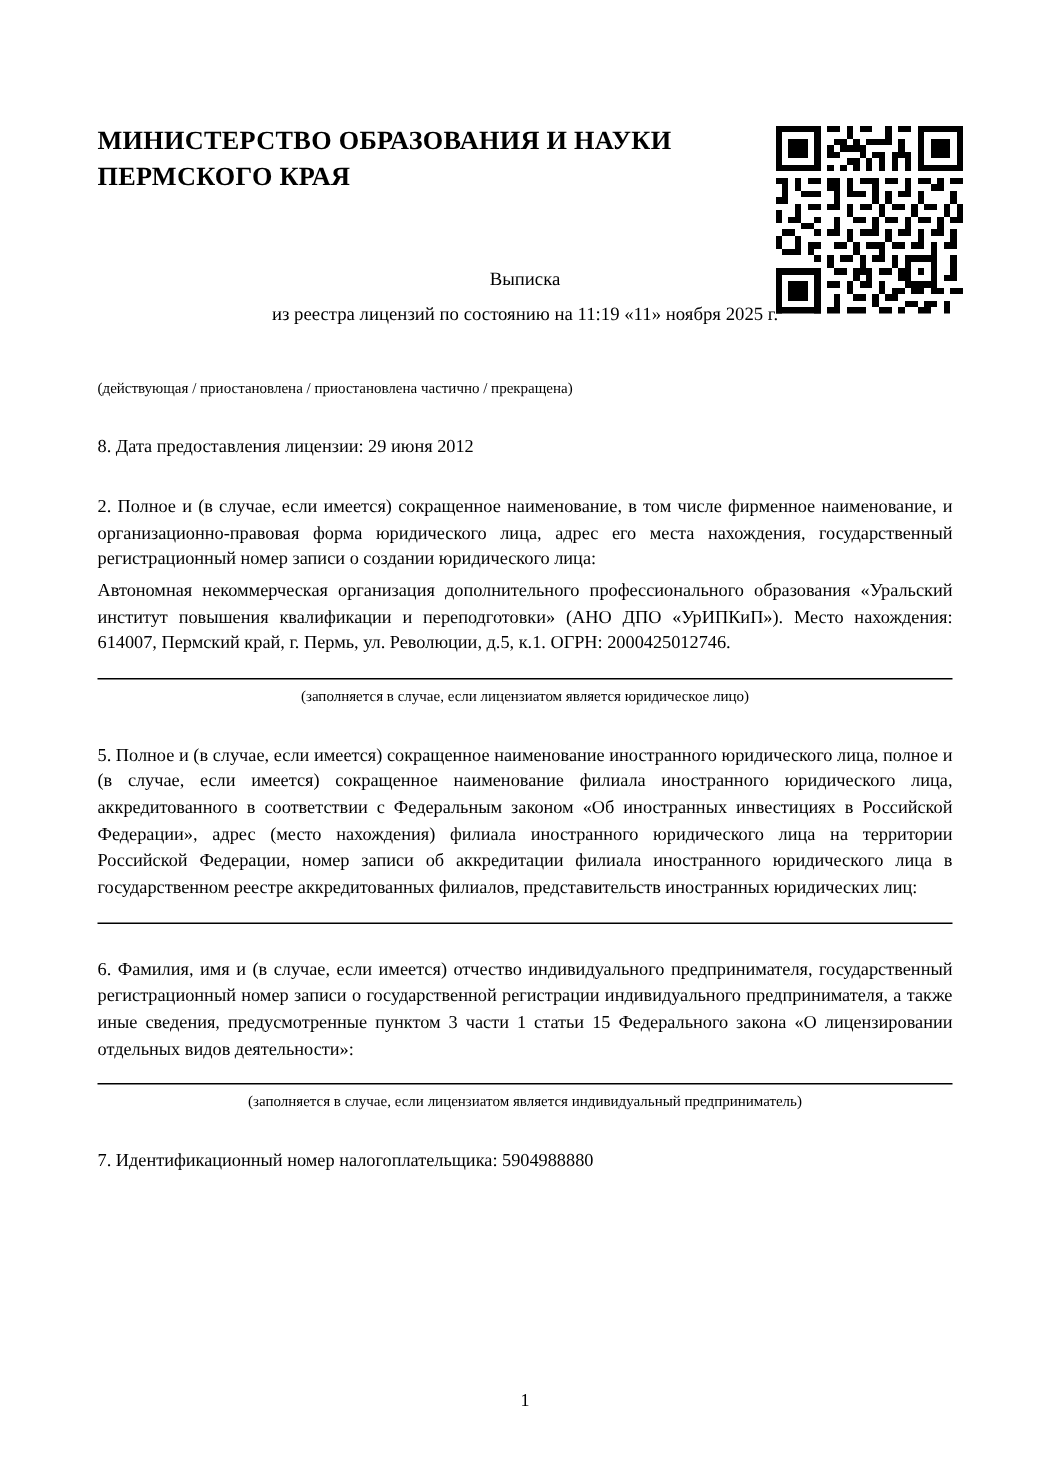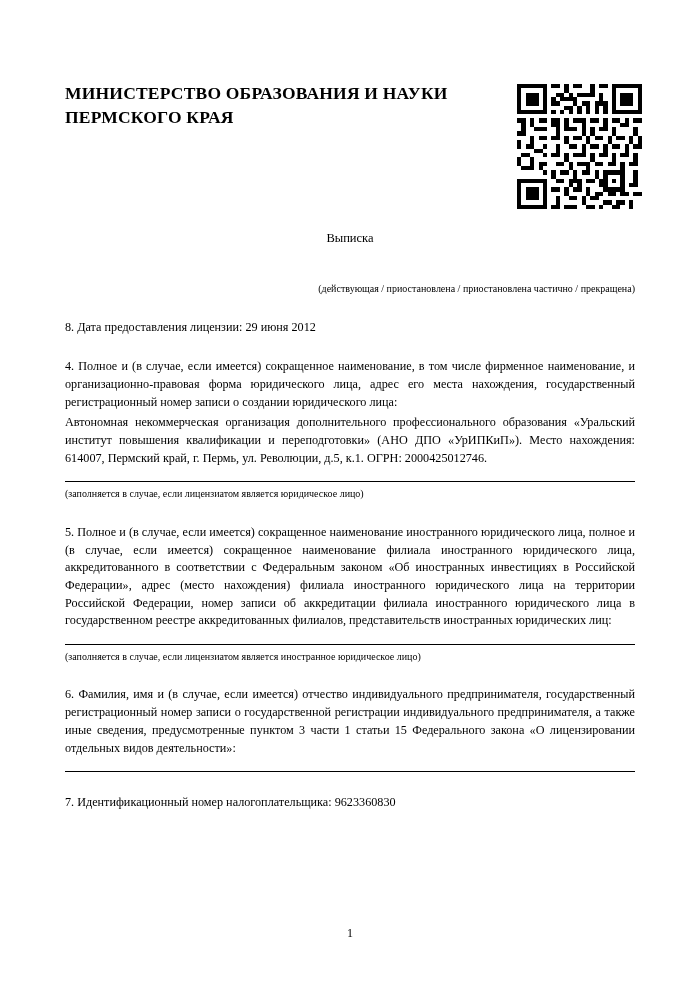--- a/index.html
+++ b/index.html
@@ -44,50 +44,51 @@
   }
   .ministry-sub {
     font-size: 10px;
     margin-top: 7px;
     padding: 0 95px 0 0;
   }
 
   .vypiska {
     text-align: center;
     font-size: 12.5px;
-    margin-top: 100px;
+    margin-top: 48px;
     line-height: 1.5;
   }
   .vypiska .line2 {
     margin-top: 4px;
   }
 
   .section {
     font-size: 12.2px;
     line-height: 1.45;
     margin-top: 22px;
     text-align: justify;
   }
   .section.first { margin-top: 34px; }
   .note {
-    text-align: right;
+    text-align: left;
     font-size: 10px;
     margin-top: 10px;
   }
   .body-text {
     margin-top: 3px;
     text-align: justify;
   }
   .rule {
     border: none;
     border-top: 1px solid #000;
     margin: 14px 0 0 0;
     height: 0;
   }
   .rule-note {
+    text-align: center;
     font-size: 10px;
     margin-top: 5px;
   }
   .page-number {
     position: absolute;
     bottom: 48px;
     left: 0;
     width: 700px;
     text-align: center;
     font-size: 12px;
@@ -262,47 +263,48 @@
       </g>
     </svg>
   </div>
 
   <div class="header-block">
     <div class="ministry-title">МИНИСТЕРСТВО ОБРАЗОВАНИЯ И НАУКИ ПЕРМСКОГО КРАЯ</div>
   </div>
 
   <div class="vypiska">
     <div class="line1">Выписка</div>
+    <div class="line2">из реестра лицензий по состоянию на 11:19 «11» ноября 2025 г.</div>
   </div>
 
   <div class="section first">
     <div class="note">(действующая / приостановлена / приостановлена частично / прекращена)</div>
   </div>
 
 
   <div class="section">
     <div>8. Дата предоставления лицензии: 29 июня 2012</div>
   </div>
 
   <div class="section">
-    <div>4. Полное и (в случае, если имеется) сокращенное наименование, в том числе фирменное наименование, и организационно-правовая форма юридического лица, адрес его места нахождения, государственный регистрационный номер записи о создании юридического лица:</div>
+    <div>2. Полное и (в случае, если имеется) сокращенное наименование, в том числе фирменное наименование, и организационно-правовая форма юридического лица, адрес его места нахождения, государственный регистрационный номер записи о создании юридического лица:</div>
     <div class="body-text">Автономная некоммерческая организация дополнительного профессионального образования «Уральский институт повышения квалификации и переподготовки» (АНО ДПО «УрИПКиП»). Место нахождения: 614007, Пермский край, г. Пермь, ул. Революции, д.5, к.1. ОГРН: 2000425012746.</div>
     <hr class="rule">
     <div class="rule-note">(заполняется в случае, если лицензиатом является юридическое лицо)</div>
   </div>
 
   <div class="section">
     <div>5. Полное и (в случае, если имеется) сокращенное наименование иностранного юридического лица, полное и (в случае, если имеется) сокращенное наименование филиала иностранного юридического лица, аккредитованного в соответствии с Федеральным законом «Об иностранных инвестициях в Российской Федерации», адрес (место нахождения) филиала иностранного юридического лица на территории Российской Федерации, номер записи об аккредитации филиала иностранного юридического лица в государственном реестре аккредитованных филиалов, представительств иностранных юридических лиц:</div>
     <hr class="rule">
-    <div class="rule-note">(заполняется в случае, если лицензиатом является иностранное юридическое лицо)</div>
   </div>
 
   <div class="section">
     <div>6. Фамилия, имя и (в случае, если имеется) отчество индивидуального предпринимателя, государственный регистрационный номер записи о государственной регистрации индивидуального предпринимателя, а также иные сведения, предусмотренные пунктом 3 части 1 статьи 15 Федерального закона «О лицензировании отдельных видов деятельности»:</div>
     <hr class="rule">
-  </div>
-
-  <div class="section">
-    <div>7. Идентификационный номер налогоплательщика: 9623360830</div>
+    <div class="rule-note">(заполняется в случае, если лицензиатом является индивидуальный предприниматель)</div>
+  </div>
+
+  <div class="section">
+    <div>7. Идентификационный номер налогоплательщика: 5904988880</div>
   </div>
 
   <div class="page-number">1</div>
 </div>
 
 </body></html>

